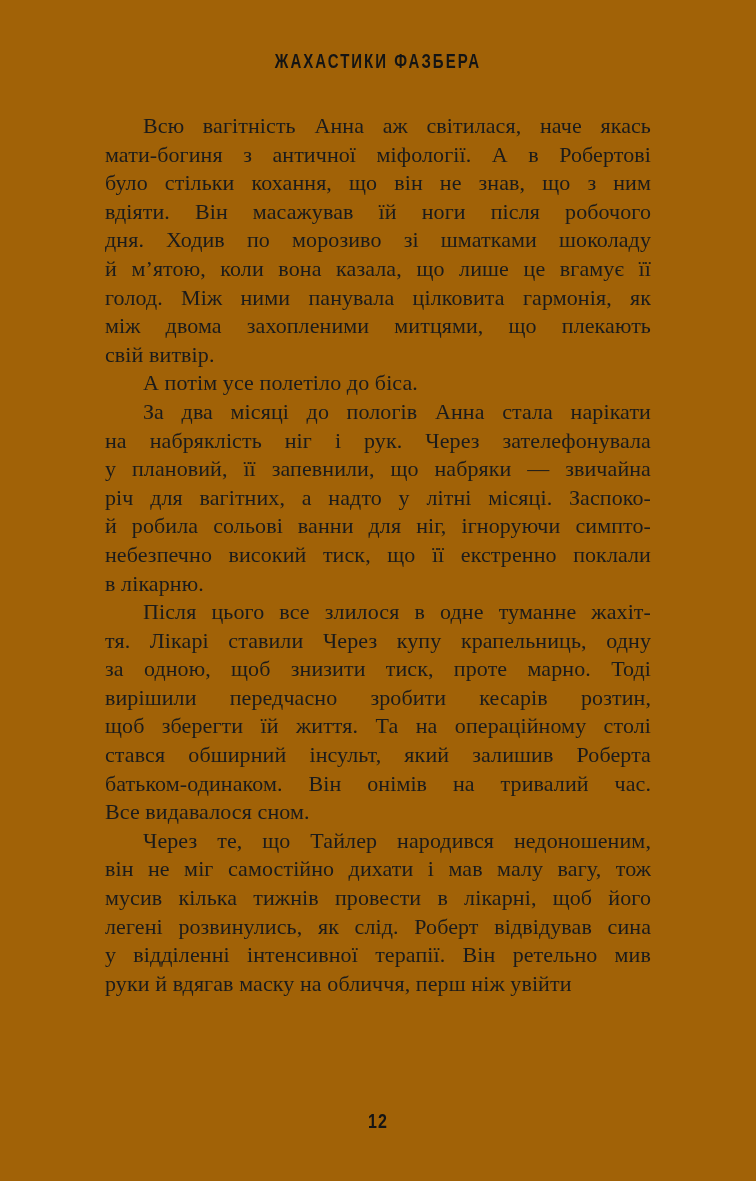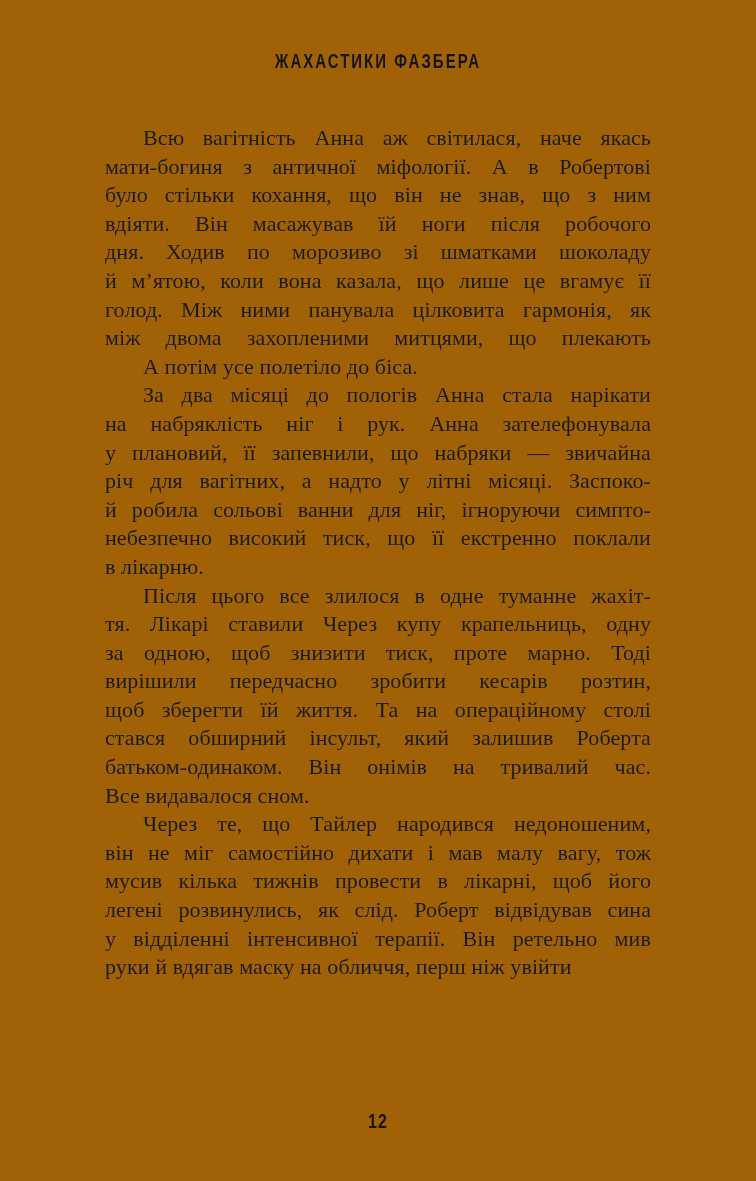--- a/index.html
+++ b/index.html
@@ -25,21 +25,20 @@
     letter-spacing: 2px;
     color: #141414;
     transform: scaleY(1.3);
     transform-origin: center top;
   }
   .body-text {
     position: absolute;
     top: 112px;
     left: 105px;
     width: 546px;
-    margin-top: 12px;
   }
   .para .line {
     font-size: 22px;
     line-height: 28.6px;
     white-space: normal;
     text-align: justify;
     text-align-last: justify;
     letter-spacing: 0.1px;
   }
   .para .line.first { text-indent: 38px; }
@@ -68,27 +67,28 @@
   <div class="body-text">
       <div class="para">
         <div class="line first">Всю вагітність Анна аж світилася, наче якась</div>
         <div class="line">мати-богиня з античної міфології. А в Робертові</div>
         <div class="line">було стільки кохання, що він не знав, що з ним</div>
         <div class="line">вдіяти. Він масажував їй ноги після робочого</div>
         <div class="line">дня. Ходив по морозиво зі шматками шоколаду</div>
         <div class="line">й м’ятою, коли вона казала, що лише це вгамує її</div>
         <div class="line">голод. Між ними панувала цілковита гармонія, як</div>
         <div class="line">між двома захопленими митцями, що плекають</div>
+        <div class="line last">свій витвір.</div>
       </div>
       <div class="para">
         <div class="line first last">А потім усе полетіло до біса.</div>
       </div>
       <div class="para">
         <div class="line first">За два місяці до пологів Анна стала нарікати</div>
-        <div class="line">на набряклість ніг і рук. Анна зателефонувала</div>
+        <div class="line">на набряклість ніг і рук. Через зателефонувала</div>
         <div class="line">у плановий, її запевнили, що набряки — звичайна</div>
         <div class="line">річ для вагітних, а надто у літні місяці. Заспоко-</div>
         <div class="line">й робила сольові ванни для ніг, ігноруючи симпто-</div>
         <div class="line">небезпечно високий тиск, що її екстренно поклали</div>
         <div class="line last">в лікарню.</div>
       </div>
       <div class="para">
         <div class="line first">Після цього все злилося в одне туманне жахіт-</div>
         <div class="line">тя. Лікарі ставили Через купу крапельниць, одну</div>
         <div class="line">за одною, щоб знизити тиск, проте марно. Тоді</div>

